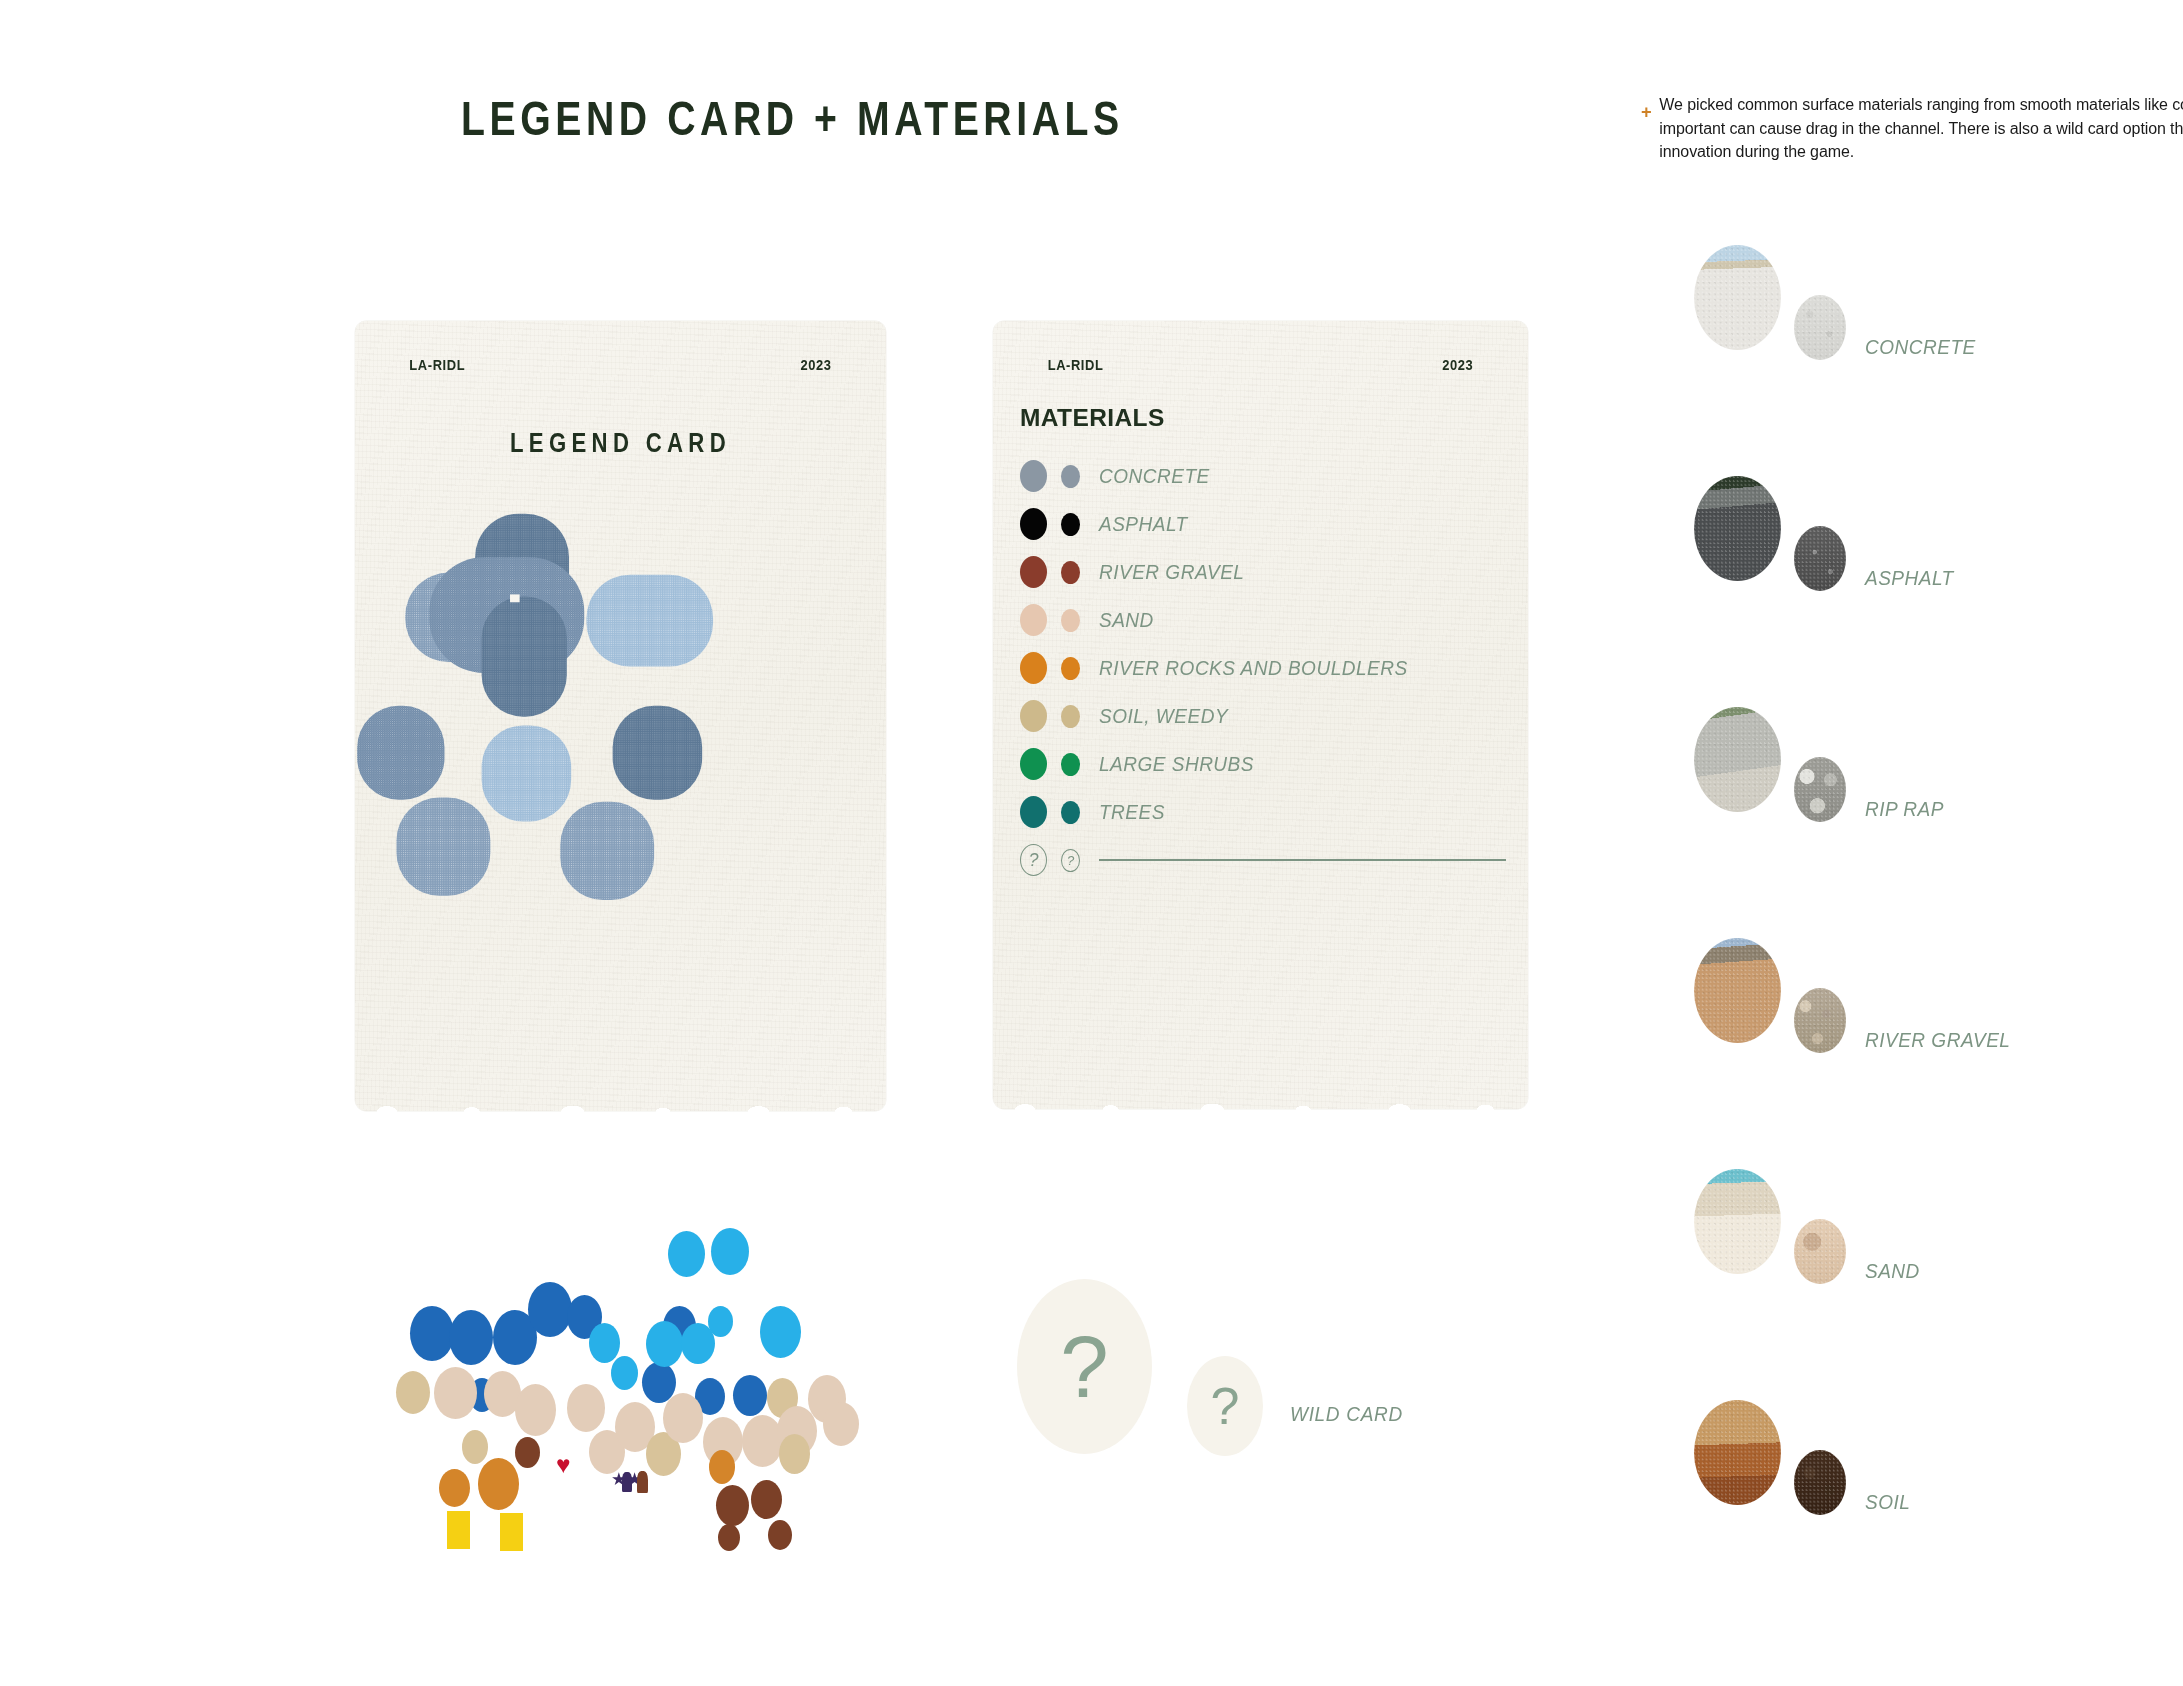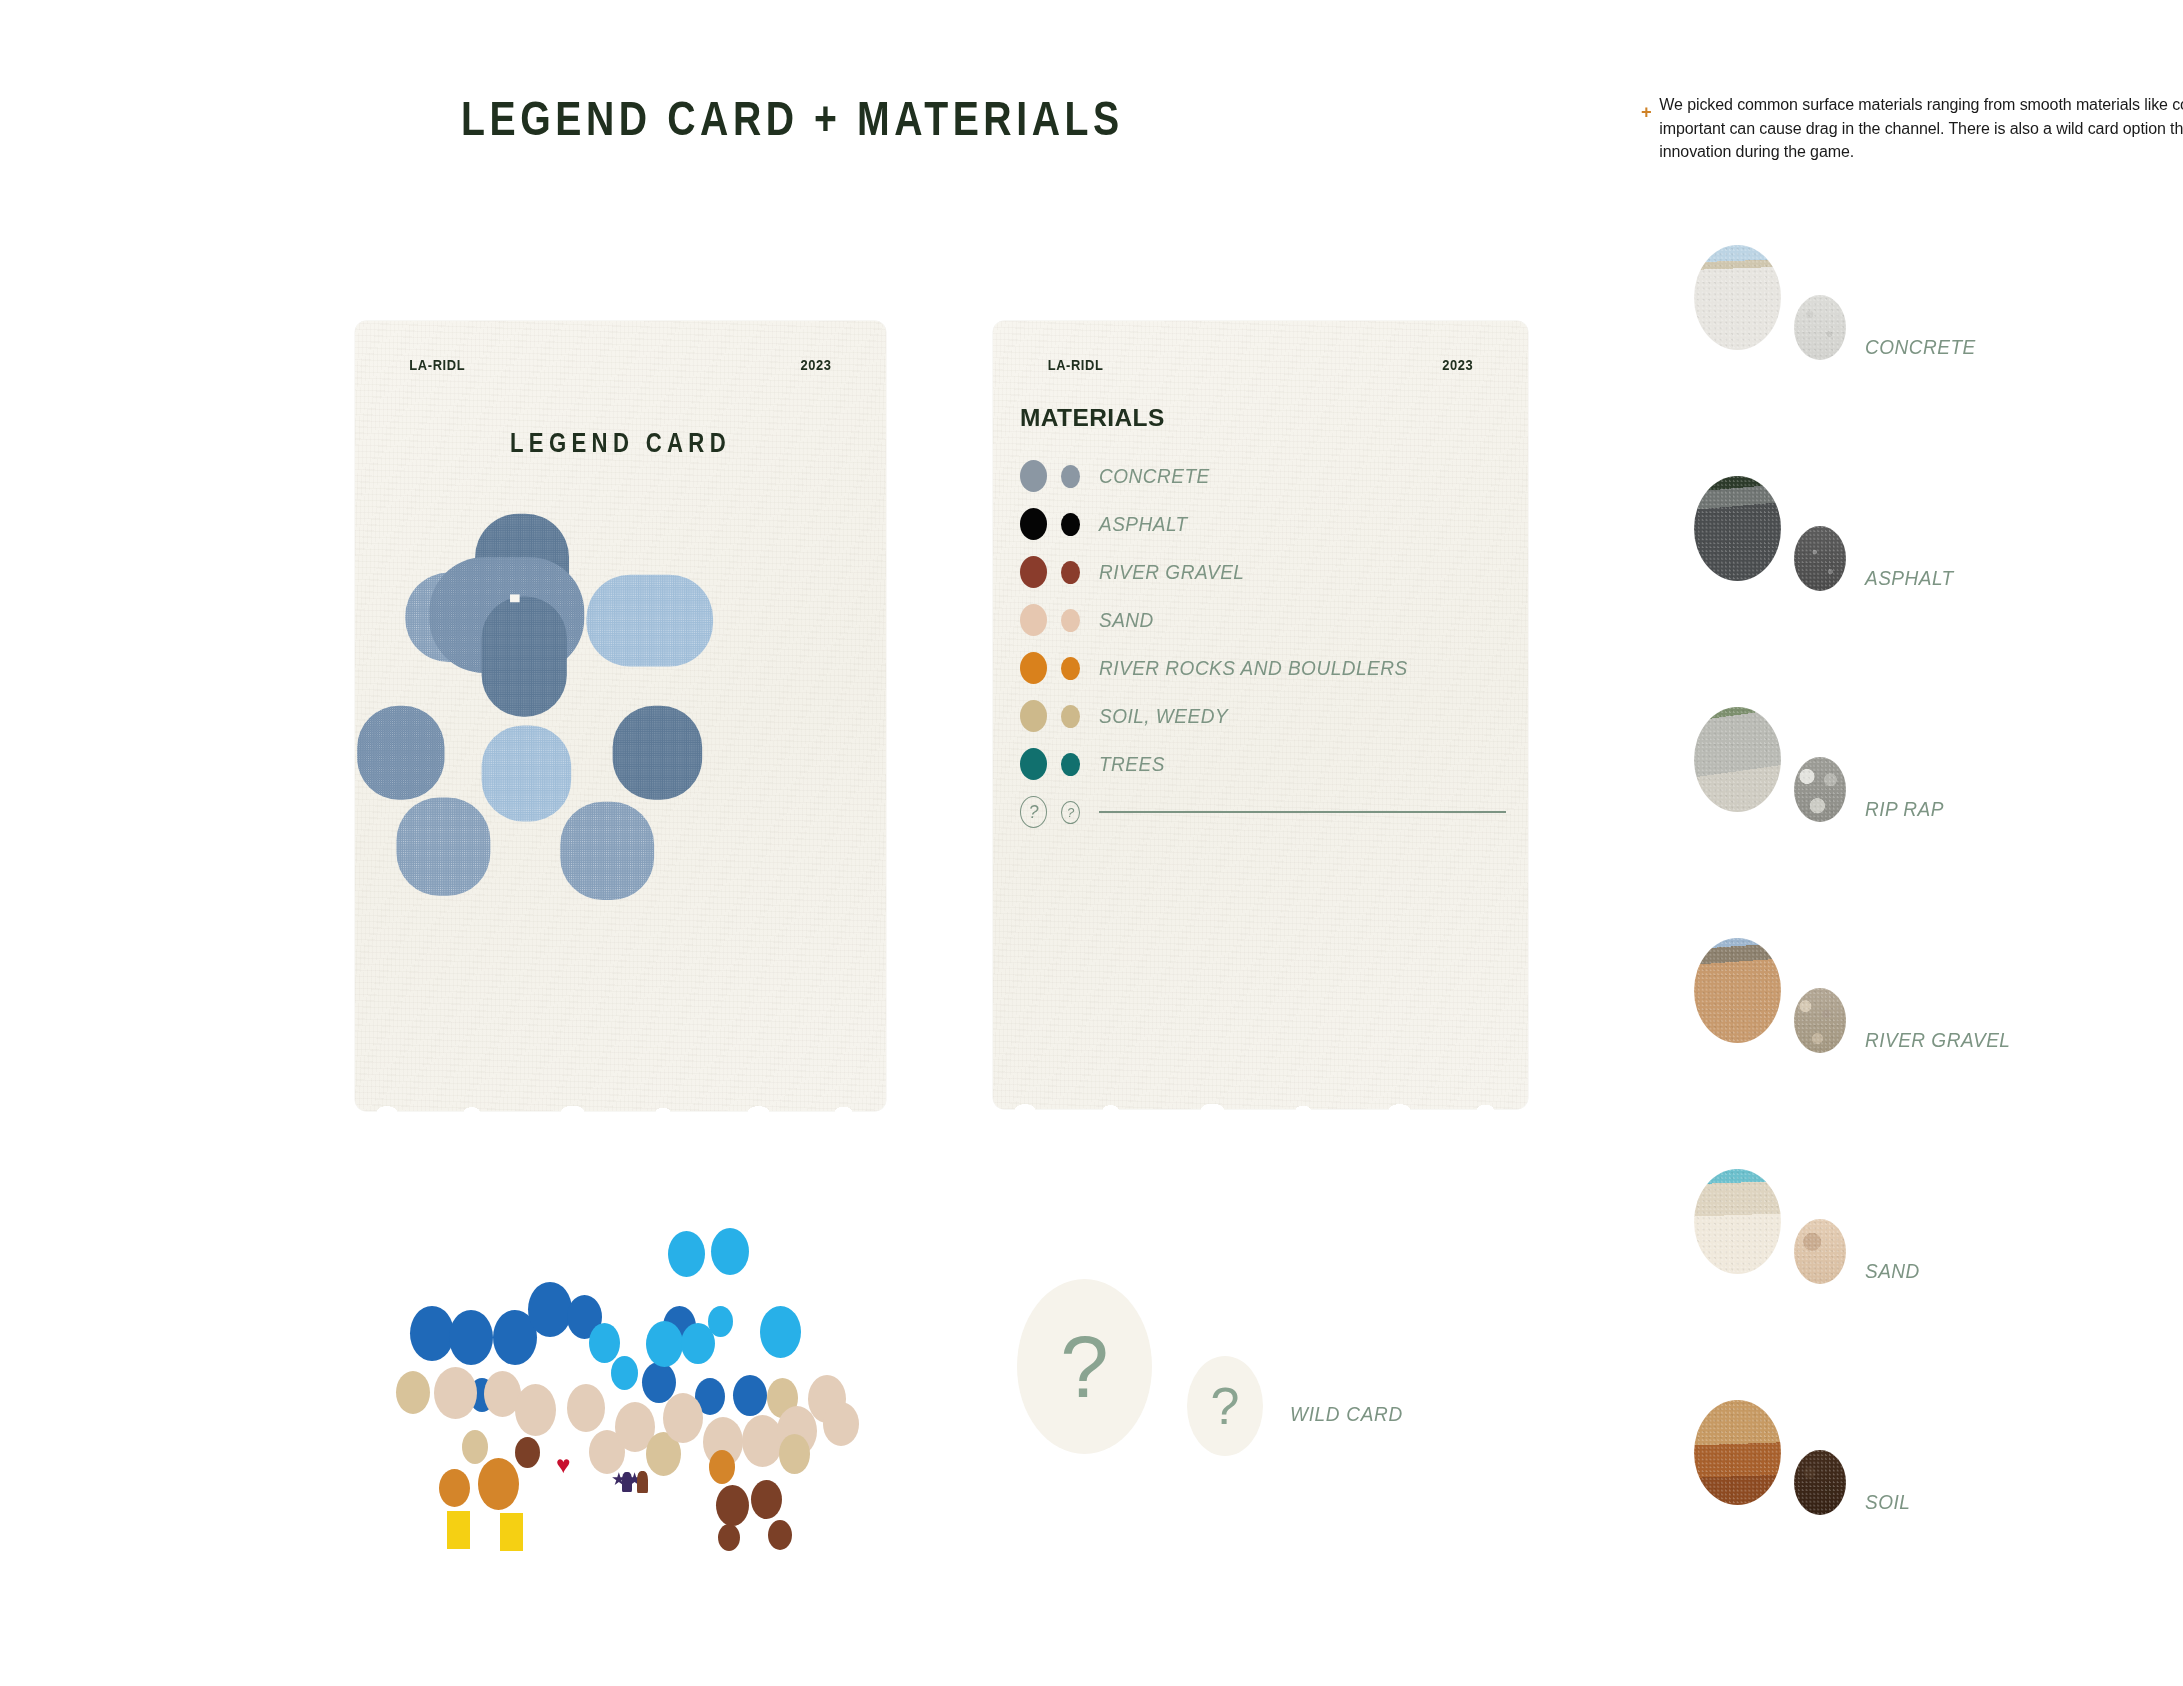--- a/index.html
+++ b/index.html
@@ -239,20 +239,25 @@
         </div>
         <div class="mat-row">
           <span class="sw-lg" style="background: rgb(217, 129, 28);"></span>
           <span class="sw-sm" style="background: rgb(217, 129, 28);"></span>
           <span class="mat-label">RIVER ROCKS AND BOULDLERS</span>
         </div>
         <div class="mat-row">
           <span class="sw-lg" style="background: rgb(205, 185, 139);"></span>
           <span class="sw-sm" style="background: rgb(205, 185, 139);"></span>
           <span class="mat-label">SOIL, WEEDY</span>
+        </div>
+        <div class="mat-row">
+          <span class="sw-lg" style="background: rgb(15, 145, 80);"></span>
+          <span class="sw-sm" style="background: rgb(15, 145, 80);"></span>
+          <span class="mat-label">LARGE SHRUBS</span>
         </div>
         <div class="mat-row">
           <span class="sw-lg" style="background: rgb(17, 112, 110);"></span>
           <span class="sw-sm" style="background: rgb(17, 112, 110);"></span>
           <span class="mat-label">TREES</span>
         </div>
         <div class="mat-row">
           <span class="q-lg">?</span>
           <span class="q-sm">?</span>
           <span class="blank-line"></span>

